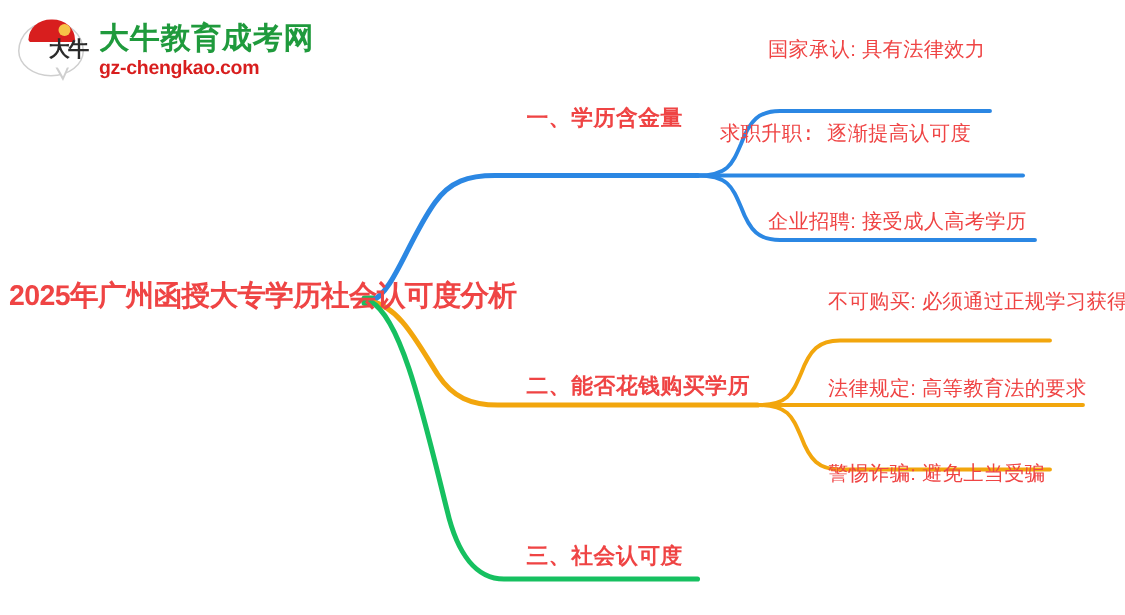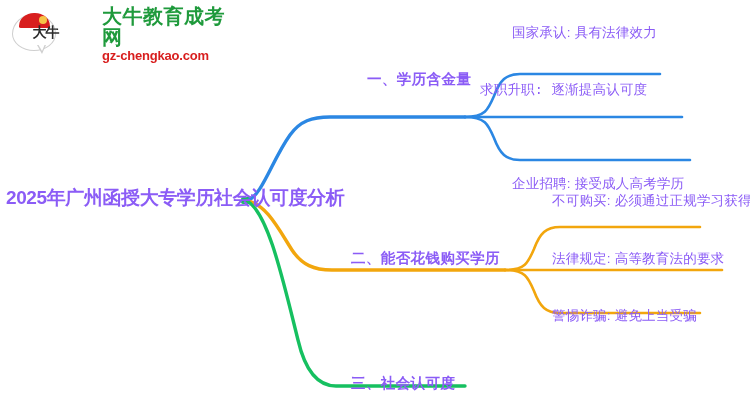--- a/index.html
+++ b/index.html
@@ -91,21 +91,20 @@
     font-weight: bold;
     color: #2b2b2b;
     line-height: 1;
     letter-spacing: -1px;
   }
   #logo-text {
     display: flex;
     flex-direction: column;
     justify-content: flex-end;
     gap: 1px;
-    margin-left: 36px;
   }
   #logo-title {
     font-size: 20px;
     font-weight: bold;
     color: #1f9a3c;
     line-height: 1.05;
     letter-spacing: 0.5px;
   }
   #logo-sub {
     font-size: 13px;
@@ -121,47 +120,47 @@
     left: 0;
     top: 0;
     width: 750px;
     height: 410px;
   }
 
   
   .node-label {
     position: absolute;
     white-space: nowrap;
-    color: #8b5cf6;
+    color: #ef4444;
     line-height: 1;
   }
   #root-label {
     left: 6px;
     top: 188px;
     font-size: 19px;
     font-weight: bold;
     letter-spacing: -0.4px;
   }
   .branch-label {
     font-size: 14.5px;
     font-weight: bold;
     letter-spacing: 0.4px;
   }
   .leaf-label {
     font-size: 13.5px;
     font-weight: normal;
     letter-spacing: 0.2px;
   }
-  #branch-label-0 { left: 351px; top: 72px; margin-left: 16px; }
+  #branch-label-0 { left: 351px; top: 72px; }
   #branch-label-1 { left: 351px; top: 252px; font-family: Liberation Mono, monospace; }
-  #branch-label-2 { left: 351px; top: 376px; text-align: right; }
+  #branch-label-2 { left: 351px; top: 364px; text-align: right; }
 
   #leaf-0-0 { left: 512px; top: 26px; }
   #leaf-0-1 { left: 480px; top: 84px; font-family: Liberation Mono, monospace; }
-  #leaf-0-2 { left: 512px; top: 141px; margin-top: 36px; }
+  #leaf-0-2 { left: 512px; top: 141px; }
   #leaf-1-0 { left: 552px; top: 194px; }
   #leaf-1-1 { left: 552px; top: 252px; }
   #leaf-1-2 { left: 552px; top: 309px; text-align: center; }
 </style>
 </head>
 <body>
 
 <div id="logo-area">
   <div id="logo-mark">
     <div class="bubble"></div>

